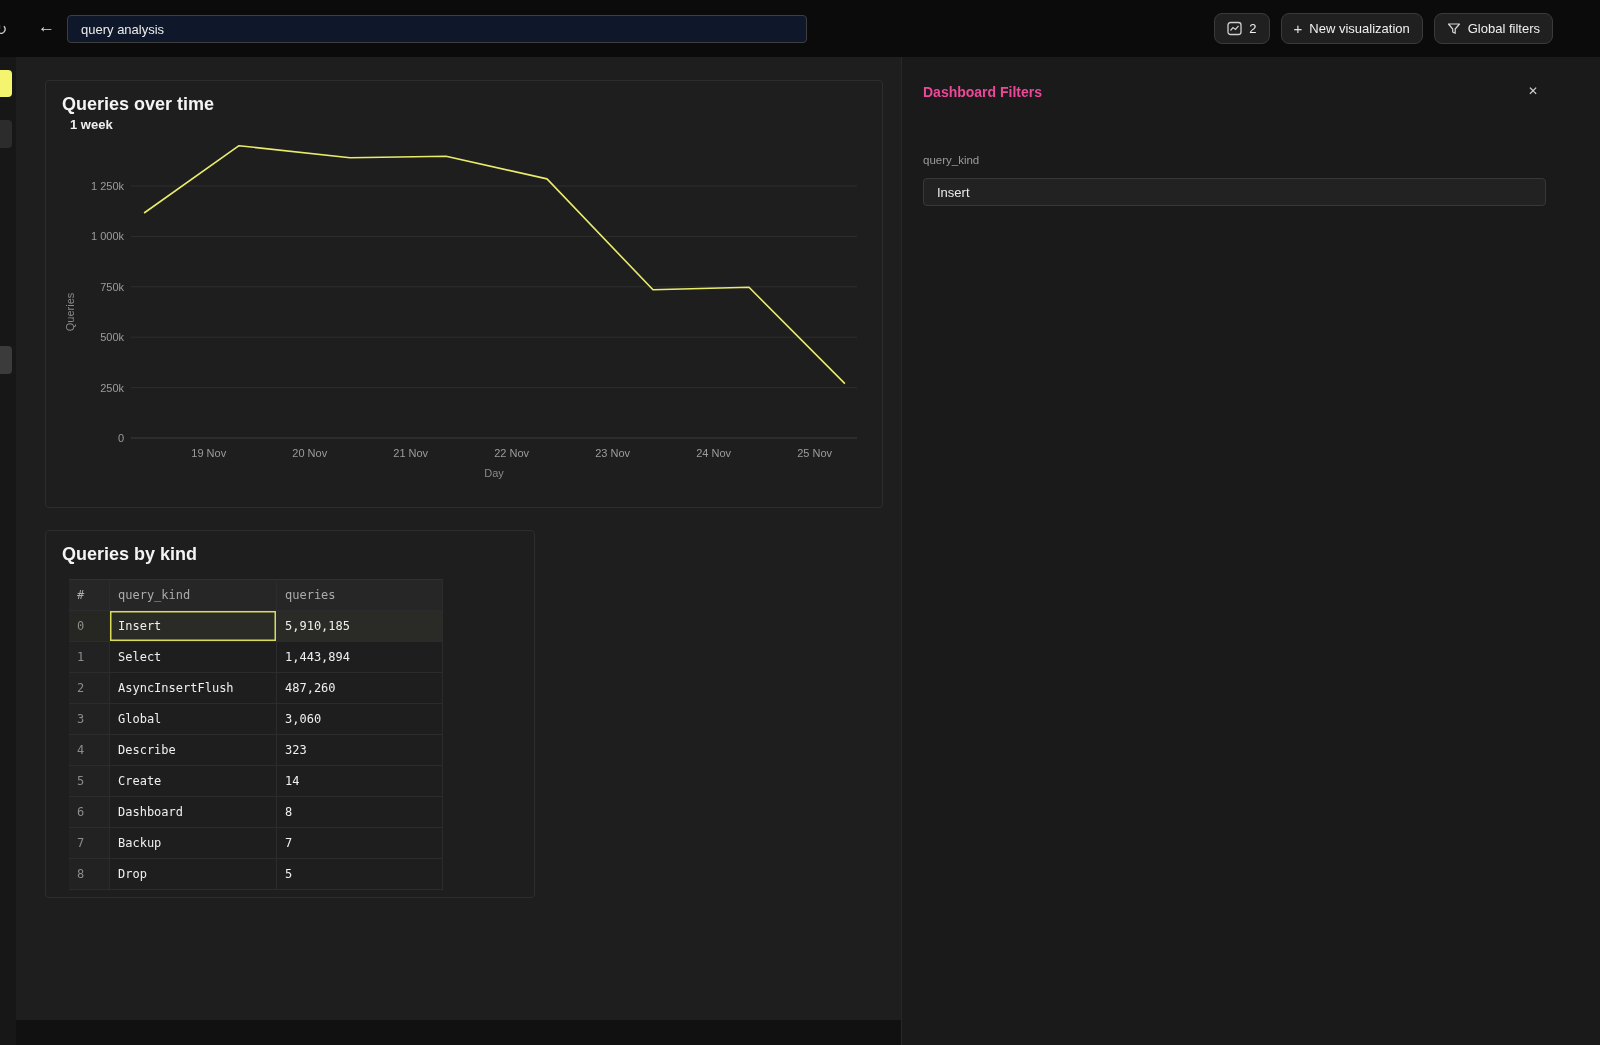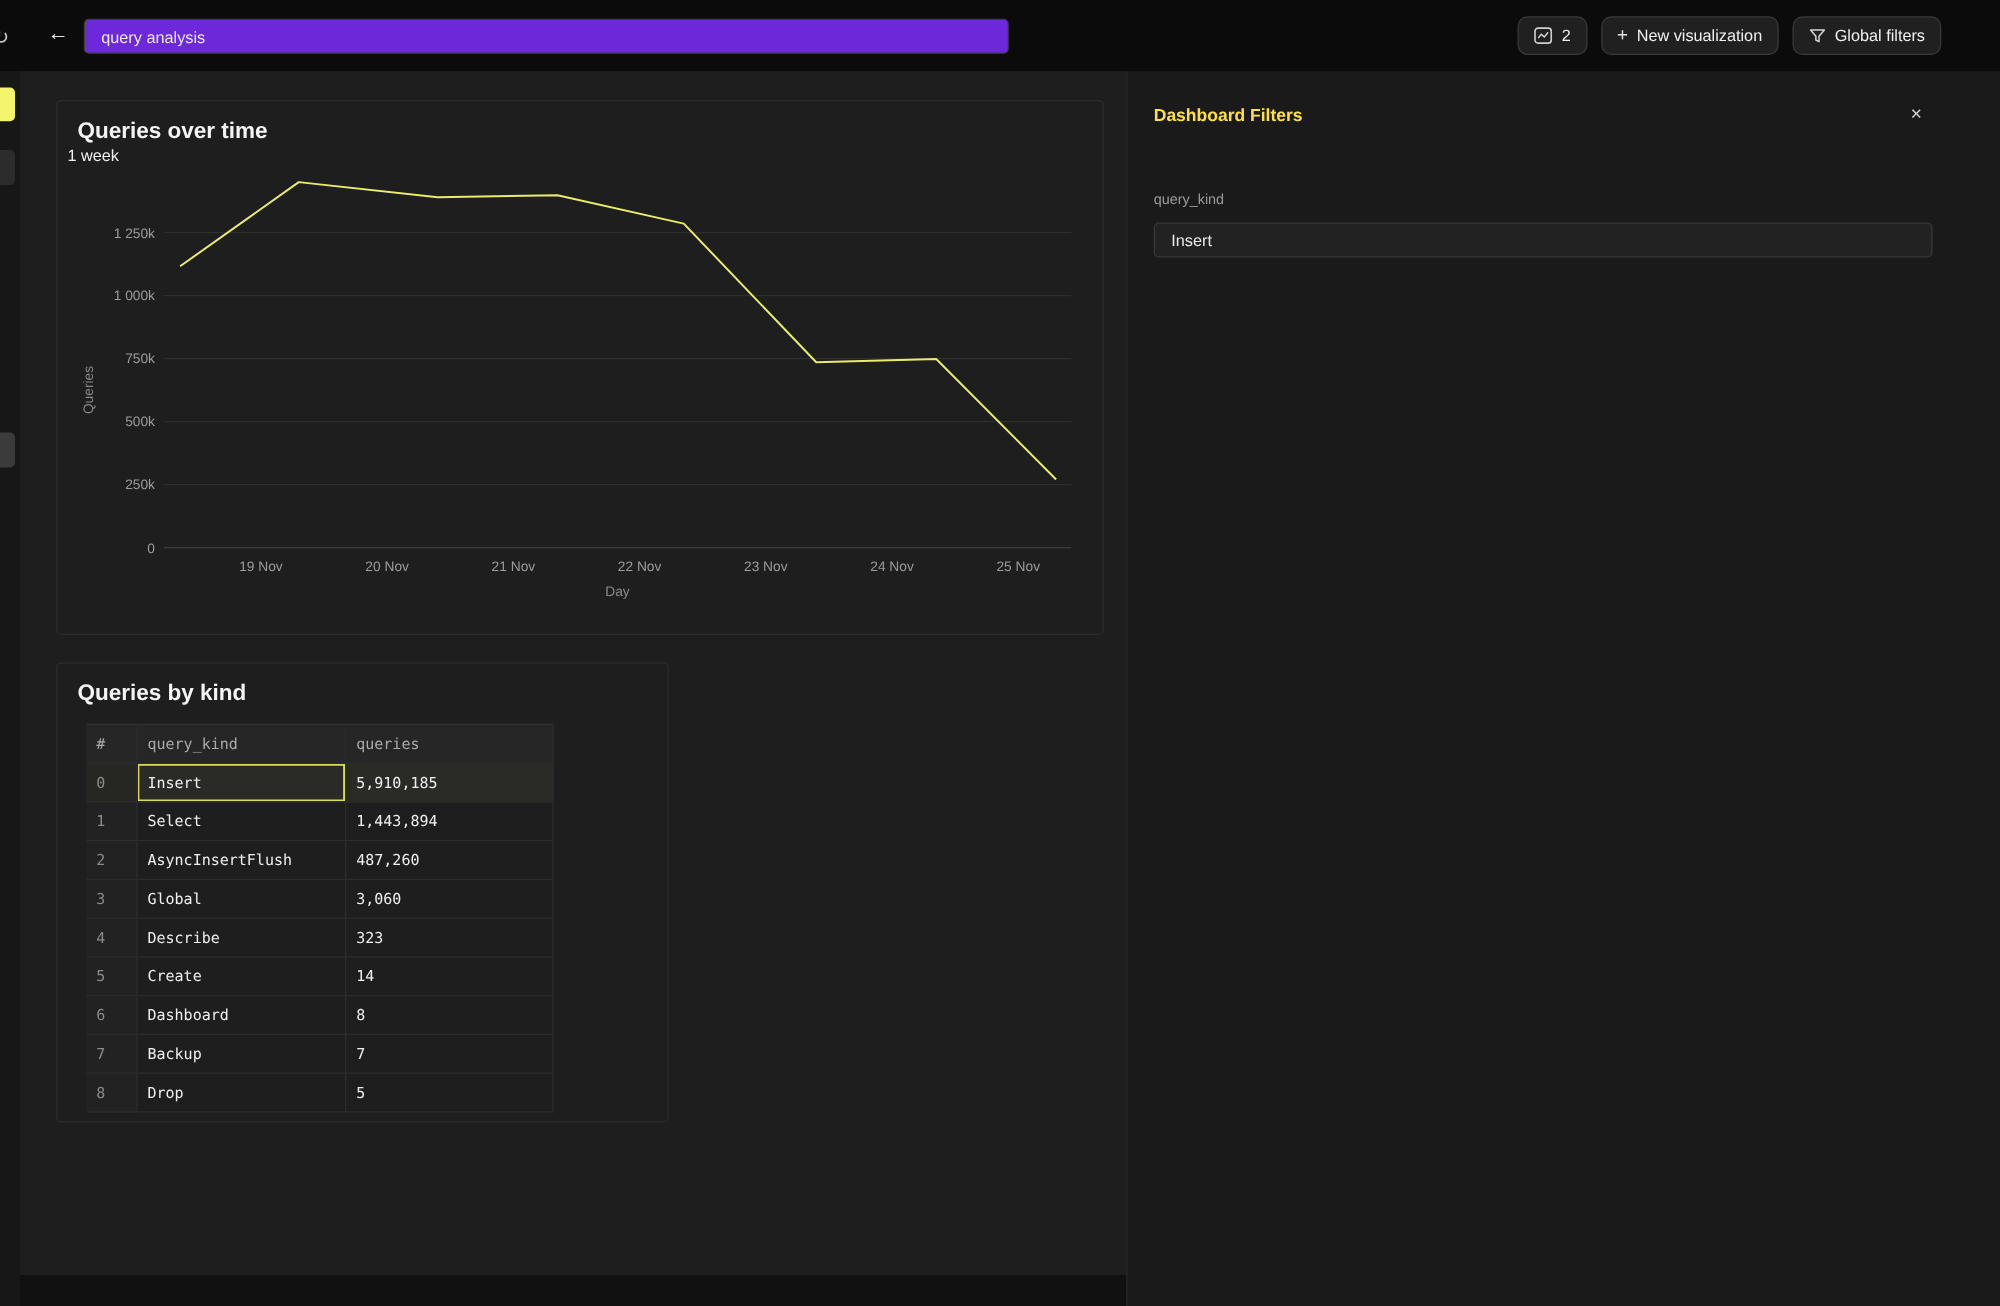--- a/index.html
+++ b/index.html
@@ -4,21 +4,21 @@
 <style>
   html,body{margin:0;padding:0;background:#0e0e0e;}
   .app{position:relative;width:1600px;height:1045px;overflow:hidden;background:#141414;
        font-family:"Liberation Sans",sans-serif;color:#e8e8e8;}
 
   
   .topbar{position:absolute;top:0;left:0;right:0;height:57px;background:#0b0b0b;}
   .refresh{position:absolute;left:-6px;top:20px;font-size:16px;color:#c8c8c8;cursor:pointer;}
   .back{position:absolute;left:38px;top:18px;font-size:17px;color:#e0e0e0;background:none;border:none;
         cursor:pointer;padding:0;font-family:inherit;line-height:1;}
-  .title-input{position:absolute;left:67px;top:15px;width:712px;height:26px;background:#6d28d9;
+  .title-input{position:absolute;left:67px;top:15px;width:712px;height:26px;background:#0f172a;
         border:1px solid #3e3e3e;border-radius:4px;color:#ececec;font-size:13px;padding:0 13px;
         font-family:"Liberation Sans",sans-serif;}
   .topbar-right{position:absolute;right:47px;top:13px;display:flex;gap:11px;}
   .tb-btn{display:inline-flex;align-items:center;gap:7px;height:31px;padding:0 12px;background:#202020;
         border:1px solid #3a3a3a;border-radius:8px;color:#f0f0f0;font-size:13px;font-family:inherit;
         cursor:pointer;box-sizing:border-box;}
   .tb-btn .plus{font-size:15px;color:#e2e2e2;line-height:1;}
   .tb-btn svg{display:block;}
 
   
@@ -29,21 +29,21 @@
   .rail-3{top:289px;height:28px;background:#3b3b3b;}
 
   
   .main{position:absolute;top:57px;left:16px;width:885px;height:963px;background:#1e1e1e;}
   .main-bottom{position:absolute;top:1020px;left:16px;width:885px;height:25px;background:#111111;}
 
   .panel{position:absolute;background:#1e1e1e;border:1px solid #2d2d2d;border-radius:4px;box-sizing:border-box;}
   .chart-panel{left:29px;top:23px;width:838px;height:428px;}
   .table-panel{left:29px;top:473px;width:490px;height:368px;}
   .panel-title{position:absolute;left:16px;top:13px;font-size:18px;font-weight:bold;color:#f4f4f4;}
-  .panel-subtitle{position:absolute;left:8px;top:36px;font-size:13px;font-weight:normal;color:#f0f0f0;}
+  .panel-subtitle{position:absolute;left:24px;top:36px;font-size:13px;font-weight:bold;color:#f0f0f0;}
   #chart-svg{position:absolute;left:14px;top:58px;}
   .tick{fill:#9c9c9c;font-size:11px;font-family:"Liberation Sans",sans-serif;}
   .axis-label{fill:#8a8a8a;font-size:11px;font-family:"Liberation Sans",sans-serif;}
 
   
   .data-table{position:absolute;left:23px;top:48px;border-collapse:collapse;
         font-family:"DejaVu Sans Mono",monospace;font-size:12px;}
   .data-table th,.data-table td{height:30px;padding:0 8px;text-align:left;font-weight:normal;
         border-bottom:1px solid #2c2c2c;border-right:1px solid #2c2c2c;box-sizing:content-box;}
   .data-table th{background:#262626;color:#ababab;border-top:1px solid #313131;}
@@ -52,21 +52,21 @@
   td.col-idx{color:#8b8b8b;background:#222222;}
   .col-kind{width:150px;min-width:150px;}
   .col-q{width:149px;min-width:149px;}
   .row-selected td{background:#2a2a27;}
   .row-selected td.col-idx{background:#262622;}
   .cell-selected{box-shadow:inset 0 0 0 1.5px #d9db5a;}
 
   
   .filters-panel{position:absolute;top:57px;left:901px;width:699px;bottom:0;background:#1a1a1a;
         border-left:1px solid #282828;box-sizing:border-box;}
-  .filters-title{position:absolute;left:21px;top:27px;font-size:14px;font-weight:600;color:#fde047;}
+  .filters-title{position:absolute;left:21px;top:27px;font-size:14px;font-weight:600;color:#ec4899;}
   .filters-close{position:absolute;right:62px;top:27px;font-size:12px;color:#d0d0d0;cursor:pointer;}
   .filter-label{position:absolute;left:21px;top:97px;font-size:11.5px;color:#9b9b9b;}
   .filter-input{position:absolute;left:21px;top:121px;width:595px;height:26px;background:#222222;
         border:1px solid #383838;border-radius:4px;font-size:13px;color:#eaeaea;padding:0 13px;
         font-family:"Liberation Sans",sans-serif;}
 </style>
 </head>
 <body>
 
 <div class="app">

